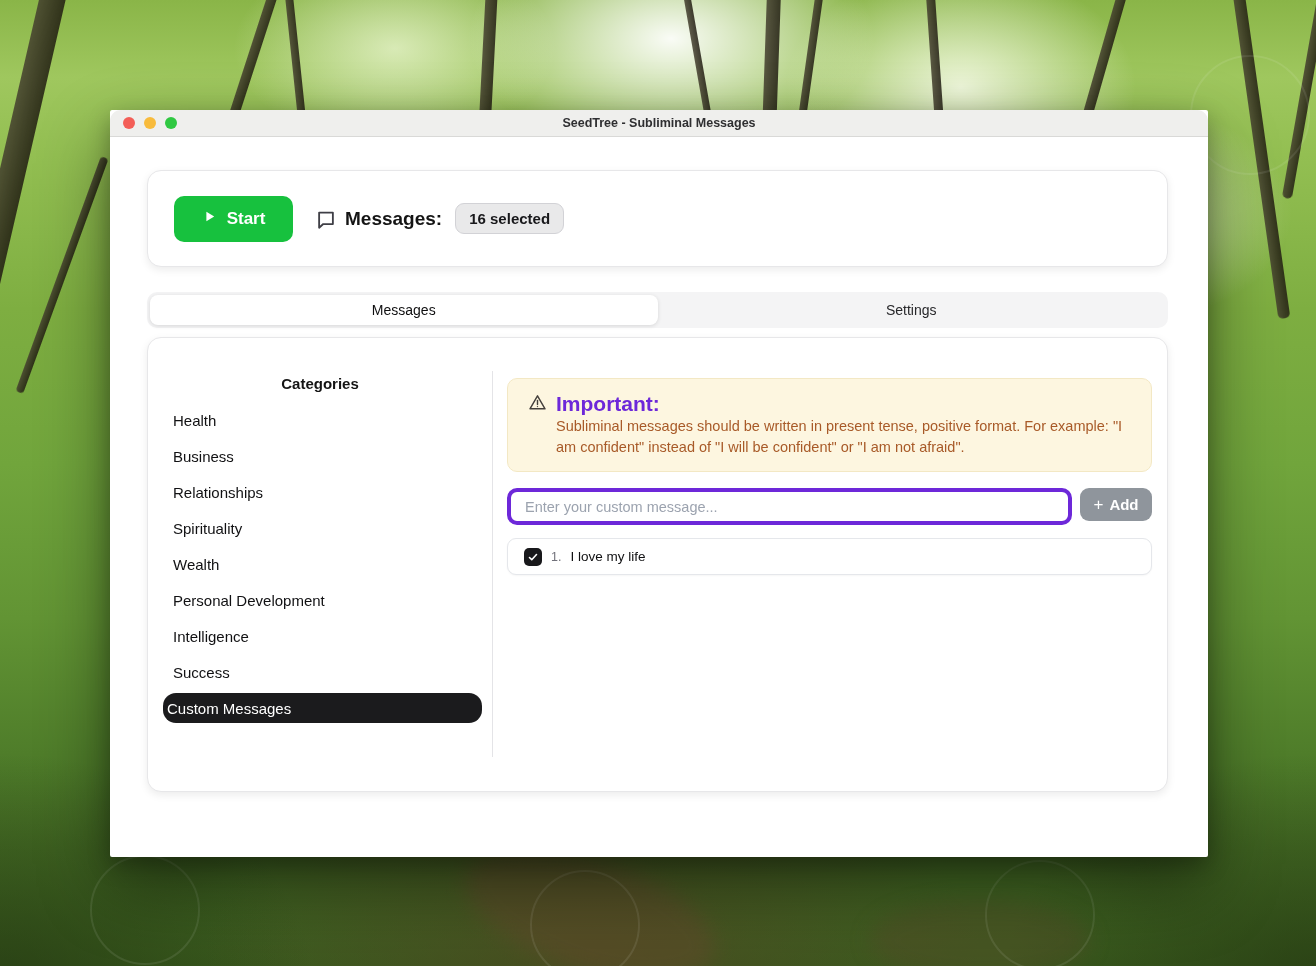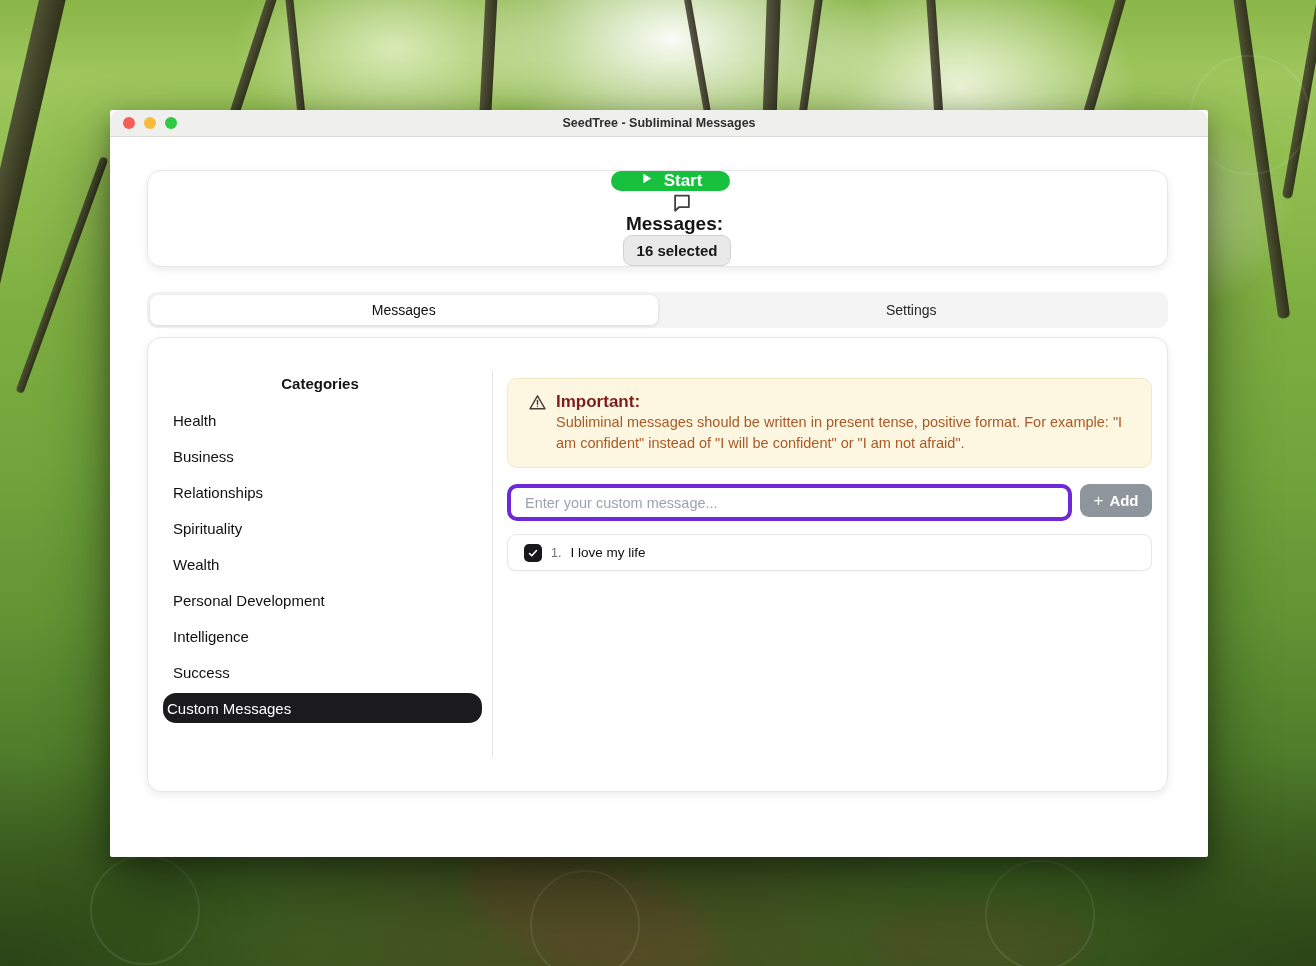--- a/index.html
+++ b/index.html
@@ -42,21 +42,21 @@
   .light.yellow { background:#f8bb3c; }
   .light.green { background:#30c842; }
 
   .winbody { padding:33px 40px 0 37px; }
 
   
   .card {
     background:#fff; border:1px solid #e7e7e9; border-radius:14px;
     box-shadow:0 3px 9px rgba(0,0,0,.08);
   }
-  .top-card { height:97px; display:flex; align-items:center; padding-left:26px;flex-direction:column; }
+  .top-card { height:97px; display:flex; align-items:center; padding-left:26px; }
   .start-btn {
     width:119px; height:46px; border:none; border-radius:10px; cursor:pointer;
     background:#17c13e; color:#fff; font-weight:bold; font-size:17px;
     display:flex; align-items:center; justify-content:center; gap:10px;
     font-family:"Liberation Sans", sans-serif;
   }
   .chat-icon { margin-left:22px; display:flex; align-items:center; }
   .messages-label { margin-left:8px; font-size:19px; font-weight:bold; color:#141414; }
   .badge {
     margin-left:13px; padding:6px 13px; background:#e9e9ea;
@@ -89,21 +89,21 @@
     background:#1b1b1d; color:#ffffff; border-radius:13px; font-weight:500;
   }
   .v-divider { width:1px; background:#e4e4e7; margin:33px 0 34px; flex-shrink:0; }
 
   .right-col { flex:1; padding:40px 15px 0 14px; }
   .warning {
     background:#fdf6e0; border:1px solid #f3e8c4; border-radius:10px;
     padding:13px 20px 14px; display:flex; gap:9px;
   }
   .warn-icon { flex-shrink:0; margin-top:1px; }
-  .warn-title { font-size:17px; font-weight:bold; color:#7f1d1d; }
+  .warn-title { font-size:21px; font-weight:bold; color:#6d28d9; }
   .warn-body { font-size:14.5px; line-height:1.42; color:#a85a28; }
 
   .input-row { margin-top:16px; display:flex; align-items:flex-start; }
   .msg-input {
     flex:1; height:37px; border:4px solid #6d28d9; border-radius:10px;
     padding:0 14px; font-size:14.5px; color:#18181b; outline:none;
     font-family:"Liberation Sans", sans-serif; background:#fff;
   }
   .msg-input::placeholder { color:#9ca3af; }
   .add-btn {

